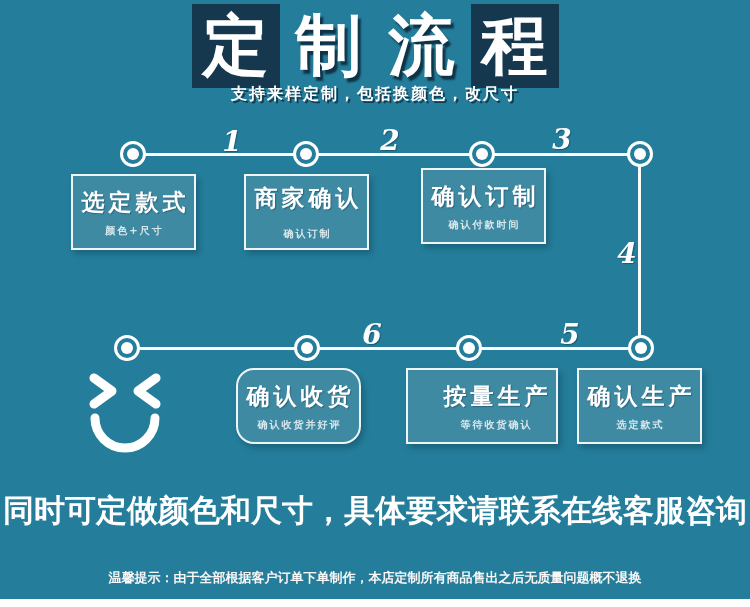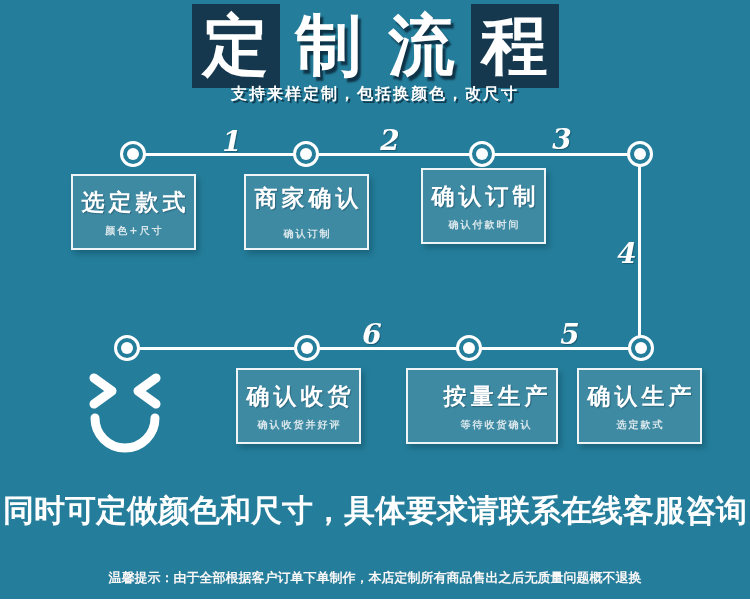--- a/index.html
+++ b/index.html
@@ -139,21 +139,21 @@
   </div>
   <div class="step-box" style="left:244px;top:174px;gap:7px;">
     <div class="step-label">商家确认</div>
     <div class="step-sublabel">确认订制</div>
   </div>
   <div class="step-box" style="left:421px;top:168px;">
     <div class="step-label">确认订制</div>
     <div class="step-sublabel">确认付款时间</div>
   </div>
 
-  <div class="step-box" style="left:236px;top:368px;">
+  <div class="step-box" style="left:236px;top:368px;border-radius:18px;">
     <div class="step-label">确认收货</div>
     <div class="step-sublabel">确认收货并好评</div>
   </div>
   <div class="step-box" style="left:406px;top:368px;padding-left:27px;">
     <div class="step-label">按量生产</div>
     <div class="step-sublabel">等待收货确认</div>
   </div>
   <div class="step-box" style="left:577px;top:368px;">
     <div class="step-label">确认生产</div>
     <div class="step-sublabel">选定款式</div>

